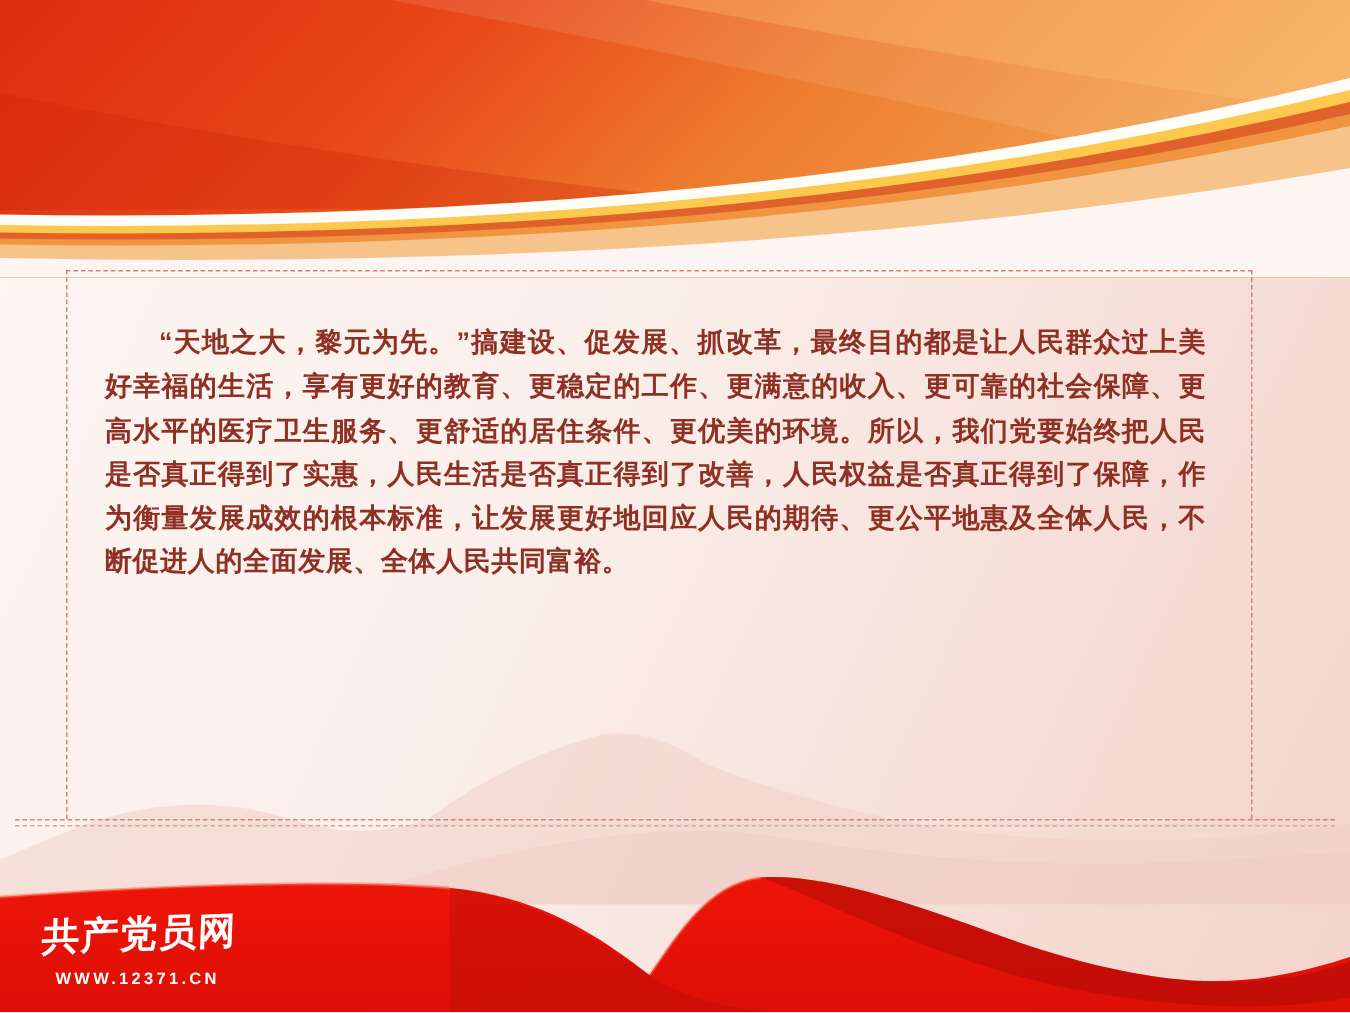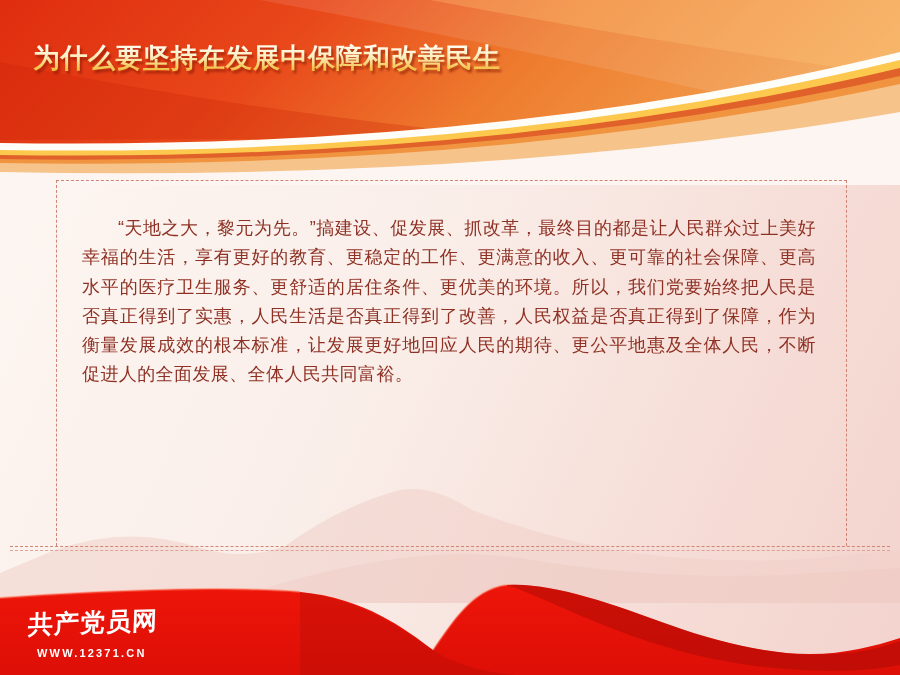--- a/index.html
+++ b/index.html
@@ -21,27 +21,28 @@
     background:linear-gradient(180deg,#fffef4 12%,#fdefc2 45%,#f2c045 82%);
     -webkit-background-clip:text;background-clip:text;
     color:transparent;
     filter:drop-shadow(2px 3px 1px rgba(122,18,0,0.55));
     white-space:nowrap;
   }
   
   .mountains-svg{position:absolute;left:0;top:428px;z-index:0;display:block;}
   
   .content-box{
-    position:absolute;left:56px;top:180px;z-index:2;
+    position:absolute;left:44px;top:180px;z-index:2;
     width:791px;height:366px;
     border-top:1px dashed #cf8476;
     border-left:1px dashed #cf8476;
     border-right:1px dashed #cf8476;
     box-sizing:border-box;
     padding:33px 30px 0 25px;
+    font-weight:bold;
   }
   .body-text{
     margin:0;
     font-size:18px;line-height:29.3px;letter-spacing:0.4px;
     color:#8e3124;
     text-align:justify;
     text-indent:2em;
   }
   .bottom-dash-line{
     position:absolute;left:10px;top:546px;z-index:2;
@@ -85,21 +86,20 @@
     <path d="M430,0 Q670,45 900,76 L900,0 Z" fill="#ffc87a" opacity="0.30"></path>
     <path d="M0,62 Q250,112 520,138 L0,140 Z" fill="#c81f08" opacity="0.28"></path>
     <path d="M0,143 Q500,151 900,52 L900,185 L0,185 Z" fill="#fffdf8"></path>
     <path d="M0,150 Q500,158 900,60 L900,185 L0,185 Z" fill="#fdc84e"></path>
     <path d="M0,155 Q500,163 900,68 L900,185 L0,185 Z" fill="#e0612a"></path>
     <path d="M0,159 Q500,167 900,76 L900,185 L0,185 Z" fill="#f09440"></path>
     <path d="M0,163 Q500,171 900,84 L900,185 L0,185 Z" fill="#f6c38b"></path>
     <path d="M0,172 Q500,182 900,112 L900,185 L0,185 Z" fill="#fdf5f1"></path>
   </svg>
 
-  <div class="slide-title">为什么要坚持在发展中保障和改善民生</div>
 
   <svg class="mountains-svg" width="900" height="175" viewBox="0 0 900 175">
     <path d="M0,145 L55,122 Q130,96 200,120 Q245,133 285,118 Q340,78 400,62 Q432,56 472,82 Q545,110 625,124 Q725,137 820,130 L900,122 L900,175 L0,175 Z" fill="#f1d0c9" opacity="0.55"></path>
     <path d="M220,175 Q400,112 520,130 Q650,152 780,147 L900,140 L900,175 Z" fill="#edc7bf" opacity="0.38"></path>
   </svg>
 
   <div class="content-box">
     <p class="body-text">“天地之大，黎元为先。”搞建设、促发展、抓改革，最终目的都是让人民群众过上美好幸福的生活，享有更好的教育、更稳定的工作、更满意的收入、更可靠的社会保障、更高水平的医疗卫生服务、更舒适的居住条件、更优美的环境。所以，我们党要始终把人民是否真正得到了实惠，人民生活是否真正得到了改善，人民权益是否真正得到了保障，作为衡量发展成效的根本标准，让发展更好地回应人民的期待、更公平地惠及全体人民，不断促进人的全面发展、全体人民共同富裕。</p>
   </div>
   <div class="bottom-dash-line"></div>

